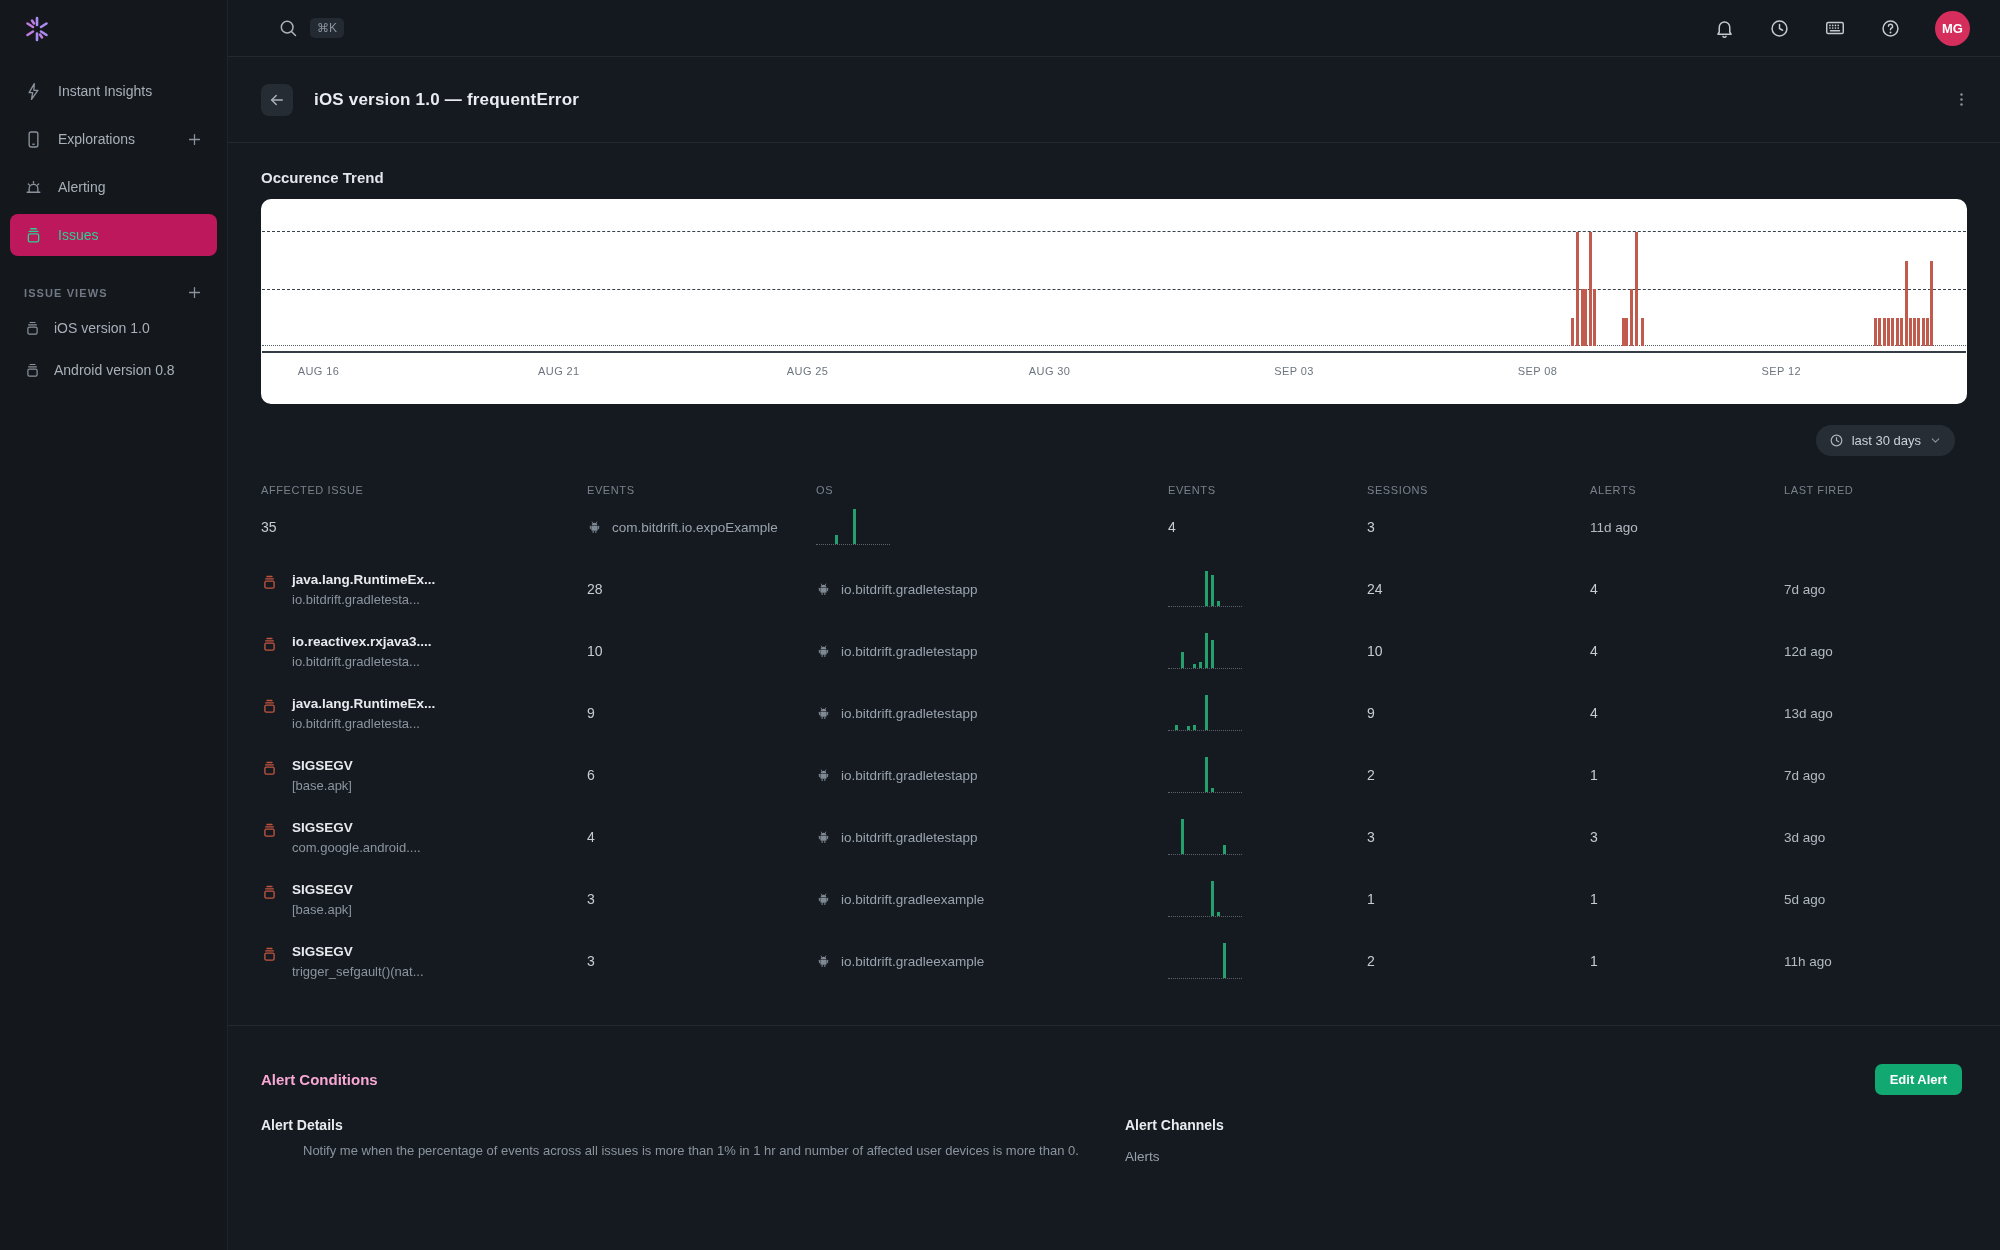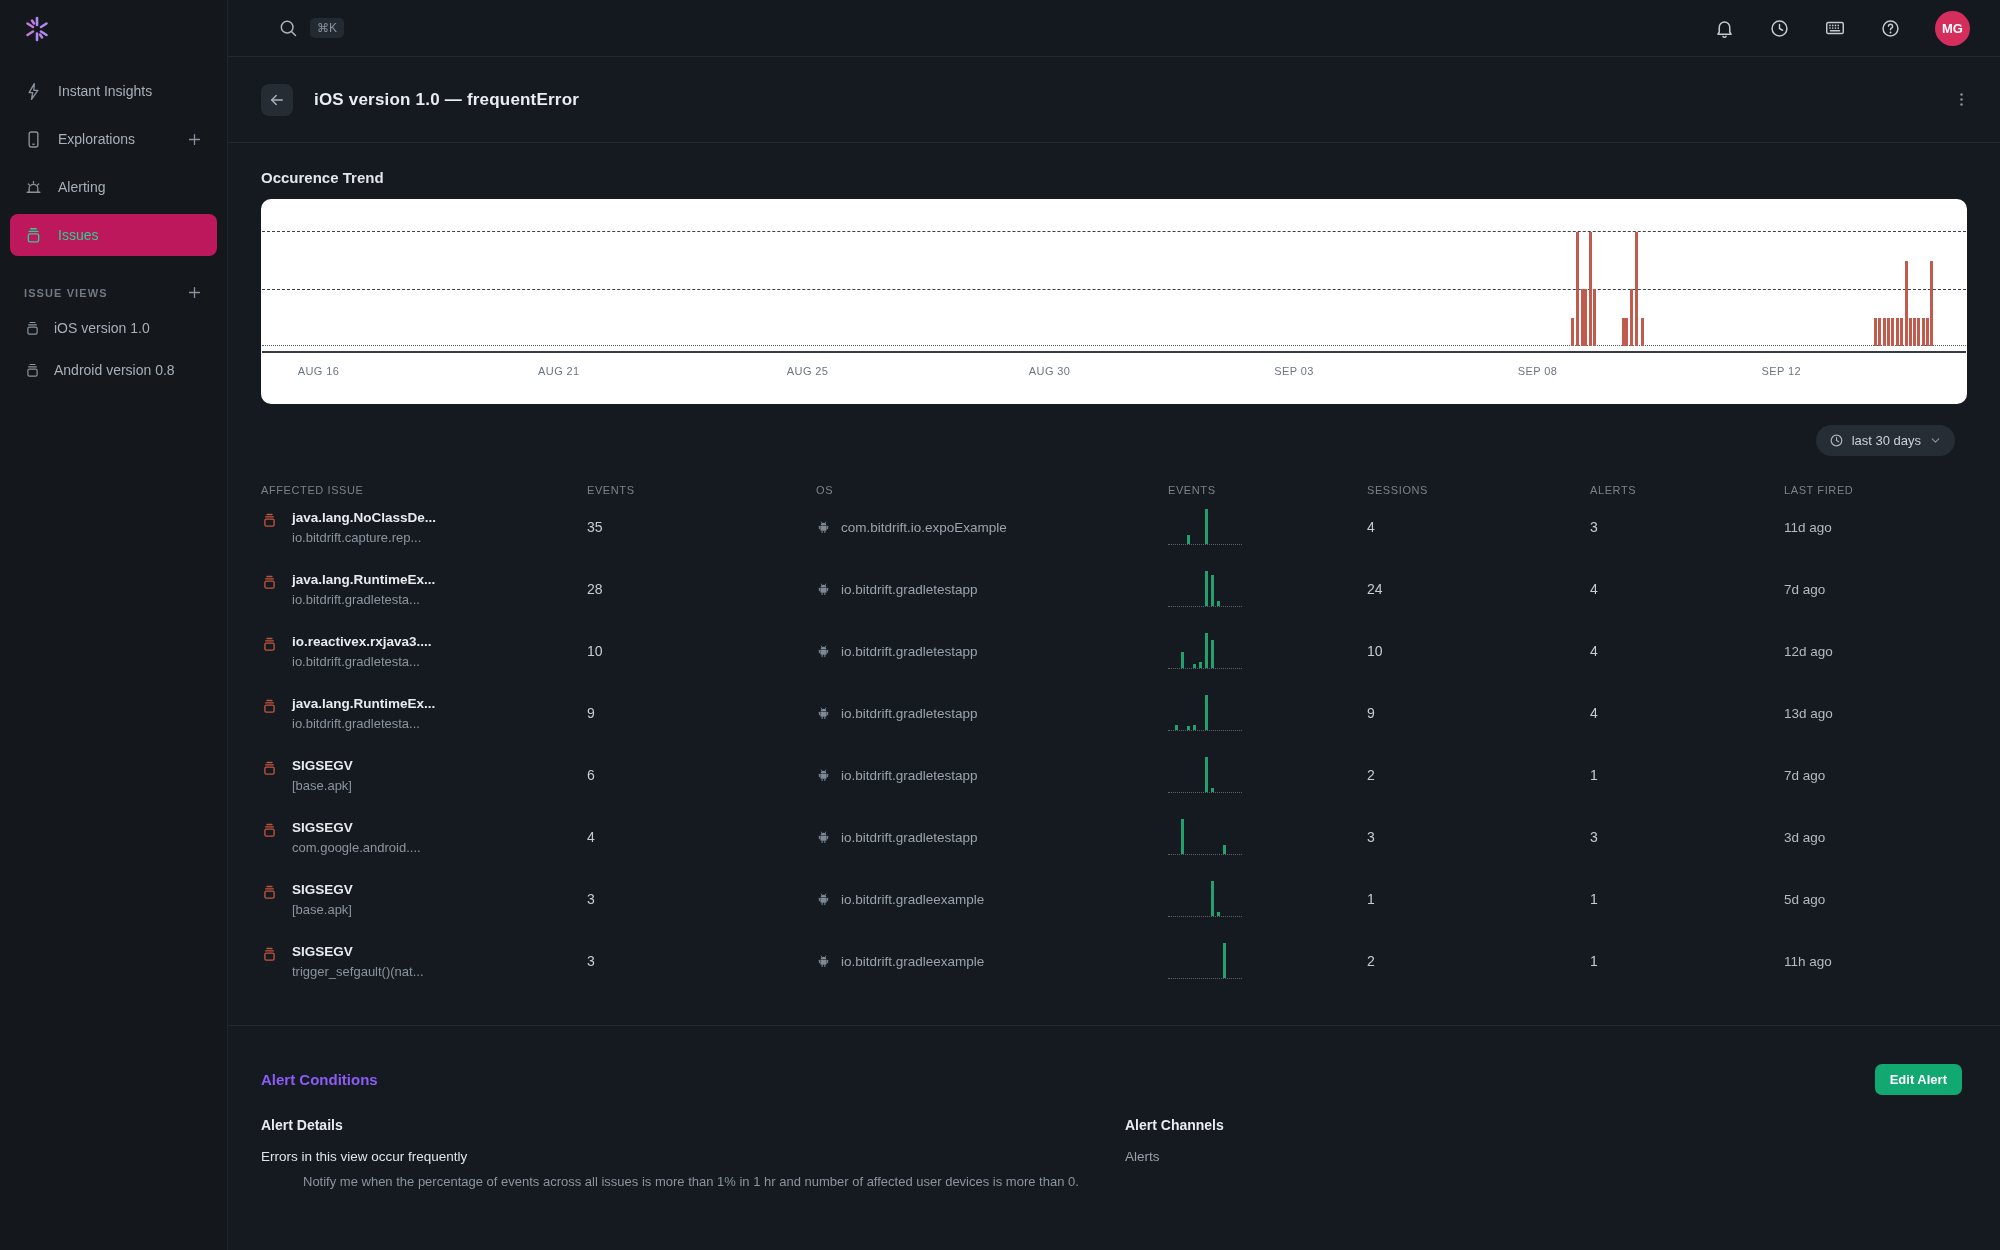--- a/index.html
+++ b/index.html
@@ -68,21 +68,21 @@
   .c-os { display:flex; align-items:center; gap:10px; color:#9aa3ad; font-size:13.5px; }
   .c-os .aico { display:flex; color:#7f8993; }
   .spark { position:relative; width:74px; height:36px; border-bottom:1px dotted #5a626c; }
   .sbar { position:absolute; bottom:0; width:2.5px; background:var(--spark,#24a06c); }
   .c-last { font-size:13.5px; color:#b3bac2; }
 
   .divider { margin:33px -33px 0 -33px; border-top:1px solid #232931; }
 
   
   .alert-head { margin-top:38px; display:flex; align-items:center; }
-  .alert-title { font-size:15px; font-weight:bold; color:#8b5cf6; }
+  .alert-title { font-size:15px; font-weight:bold; color:#f9a8d4; }
   .edit-btn { margin-left:auto; margin-right:5px; background:var(--btn-green,#12a871); color:#fff; font-weight:bold; font-size:13px; border:none; border-radius:7px; padding:8px 15px; cursor:pointer; font-family:inherit; }
   .alert-grid { margin-top:22px; display:grid; grid-template-columns:864px 1fr; }
   .sub-h { font-size:14px; font-weight:bold; color:#e9ecef; }
   .alert-name { margin-top:16px; font-size:13.5px; color:#dfe3e7; }
   .alert-desc { margin-top:8px; font-size:13px; line-height:1.55; color:#8b949e; max-width:815px;margin-left:42px; }
   .channel-val { margin-top:16px; font-size:13.5px; color:#98a1ab; }
 </style>
 </head>
 <body>
 
@@ -313,309 +313,296 @@
           <div class="th">AFFECTED ISSUE</div>
           <div class="th">EVENTS</div>
           <div class="th">OS</div>
           <div class="th">EVENTS</div>
           <div class="th">SESSIONS</div>
           <div class="th">ALERTS</div>
           <div class="th">LAST FIRED</div>
         </div>
       <div id="tbody">
           <div class="tgrid trow">
+            <div class="cell">35</div>
+            <div class="cell c-os">
+              <span class="aico">
+                <svg width="15" height="15" viewBox="0 0 24 24" fill="currentColor">
+                  <path d="M7.2 8.2a4.9 4.9 0 0 1 9.6 0z"></path>
+                  <path d="m8.3 3.2 1.1 2M15.7 3.2l-1.1 2" stroke="currentColor" stroke-width="1.3" stroke-linecap="round"></path>
+                  <rect x="7" y="9" width="10" height="8.2" rx="1.2"></rect>
+                  <rect x="4.6" y="9" width="1.7" height="5.6" rx="0.85"></rect>
+                  <rect x="17.7" y="9" width="1.7" height="5.6" rx="0.85"></rect>
+                  <rect x="9" y="17.6" width="1.7" height="3.2" rx="0.85"></rect>
+                  <rect x="13.3" y="17.6" width="1.7" height="3.2" rx="0.85"></rect>
+                </svg>
+              </span>
+              <span>com.bitdrift.io.expoExample</span>
+            </div>
+            <div class="cell">
+              <div class="spark">
+                <i class="sbar" style="left: 19px; height: 9px;"></i>
+                <i class="sbar" style="left: 37px; height: 35px;"></i>
+              </div>
+            </div>
+            <div class="cell">4</div>
+            <div class="cell">3</div>
+            <div class="cell c-last">11d ago</div>
+          </div>
+          <div class="tgrid trow">
             <div class="cell c-issue">
               <span class="issue-ic">
                 <svg width="17" height="17" viewBox="0 0 24 24" fill="none" stroke="currentColor" stroke-width="1.9" stroke-linecap="round">
                   <path d="M8.5 3.5h7"></path>
                   <path d="M6.5 6.8h11"></path>
                   <rect x="5.5" y="10" width="13" height="10" rx="2"></rect>
                 </svg>
               </span>
               <span class="istack">
-                <span class="t1">java.lang.NoClassDe...</span>
-                <span class="t2">io.bitdrift.capture.rep...</span>
-              </span>
-            </div>
-            <div class="cell">35</div>
-            <div class="cell c-os">
-              <span class="aico">
-                <svg width="15" height="15" viewBox="0 0 24 24" fill="currentColor">
-                  <path d="M7.2 8.2a4.9 4.9 0 0 1 9.6 0z"></path>
-                  <path d="m8.3 3.2 1.1 2M15.7 3.2l-1.1 2" stroke="currentColor" stroke-width="1.3" stroke-linecap="round"></path>
-                  <rect x="7" y="9" width="10" height="8.2" rx="1.2"></rect>
-                  <rect x="4.6" y="9" width="1.7" height="5.6" rx="0.85"></rect>
-                  <rect x="17.7" y="9" width="1.7" height="5.6" rx="0.85"></rect>
-                  <rect x="9" y="17.6" width="1.7" height="3.2" rx="0.85"></rect>
-                  <rect x="13.3" y="17.6" width="1.7" height="3.2" rx="0.85"></rect>
-                </svg>
-              </span>
-              <span>com.bitdrift.io.expoExample</span>
-            </div>
-            <div class="cell">
-              <div class="spark">
-                <i class="sbar" style="left: 19px; height: 9px;"></i>
+                <span class="t1">java.lang.RuntimeEx...</span>
+                <span class="t2">io.bitdrift.gradletesta...</span>
+              </span>
+            </div>
+            <div class="cell">28</div>
+            <div class="cell c-os">
+              <span class="aico">
+                <svg width="15" height="15" viewBox="0 0 24 24" fill="currentColor">
+                  <path d="M7.2 8.2a4.9 4.9 0 0 1 9.6 0z"></path>
+                  <path d="m8.3 3.2 1.1 2M15.7 3.2l-1.1 2" stroke="currentColor" stroke-width="1.3" stroke-linecap="round"></path>
+                  <rect x="7" y="9" width="10" height="8.2" rx="1.2"></rect>
+                  <rect x="4.6" y="9" width="1.7" height="5.6" rx="0.85"></rect>
+                  <rect x="17.7" y="9" width="1.7" height="5.6" rx="0.85"></rect>
+                  <rect x="9" y="17.6" width="1.7" height="3.2" rx="0.85"></rect>
+                  <rect x="13.3" y="17.6" width="1.7" height="3.2" rx="0.85"></rect>
+                </svg>
+              </span>
+              <span>io.bitdrift.gradletestapp</span>
+            </div>
+            <div class="cell">
+              <div class="spark">
                 <i class="sbar" style="left: 37px; height: 35px;"></i>
-              </div>
-            </div>
+                <i class="sbar" style="left: 43px; height: 31px;"></i>
+                <i class="sbar" style="left: 49px; height: 5px;"></i>
+              </div>
+            </div>
+            <div class="cell">24</div>
             <div class="cell">4</div>
-            <div class="cell">3</div>
-            <div class="cell c-last">11d ago</div>
+            <div class="cell c-last">7d ago</div>
           </div>
           <div class="tgrid trow">
             <div class="cell c-issue">
               <span class="issue-ic">
                 <svg width="17" height="17" viewBox="0 0 24 24" fill="none" stroke="currentColor" stroke-width="1.9" stroke-linecap="round">
                   <path d="M8.5 3.5h7"></path>
                   <path d="M6.5 6.8h11"></path>
                   <rect x="5.5" y="10" width="13" height="10" rx="2"></rect>
                 </svg>
               </span>
               <span class="istack">
-                <span class="t1">java.lang.RuntimeEx...</span>
+                <span class="t1">io.reactivex.rxjava3....</span>
                 <span class="t2">io.bitdrift.gradletesta...</span>
               </span>
             </div>
-            <div class="cell">28</div>
+            <div class="cell">10</div>
             <div class="cell c-os">
               <span class="aico">
                 <svg width="15" height="15" viewBox="0 0 24 24" fill="currentColor">
                   <path d="M7.2 8.2a4.9 4.9 0 0 1 9.6 0z"></path>
                   <path d="m8.3 3.2 1.1 2M15.7 3.2l-1.1 2" stroke="currentColor" stroke-width="1.3" stroke-linecap="round"></path>
                   <rect x="7" y="9" width="10" height="8.2" rx="1.2"></rect>
                   <rect x="4.6" y="9" width="1.7" height="5.6" rx="0.85"></rect>
                   <rect x="17.7" y="9" width="1.7" height="5.6" rx="0.85"></rect>
                   <rect x="9" y="17.6" width="1.7" height="3.2" rx="0.85"></rect>
                   <rect x="13.3" y="17.6" width="1.7" height="3.2" rx="0.85"></rect>
                 </svg>
               </span>
               <span>io.bitdrift.gradletestapp</span>
             </div>
             <div class="cell">
               <div class="spark">
+                <i class="sbar" style="left: 13px; height: 16px;"></i>
+                <i class="sbar" style="left: 25px; height: 4px;"></i>
+                <i class="sbar" style="left: 31px; height: 6px;"></i>
                 <i class="sbar" style="left: 37px; height: 35px;"></i>
-                <i class="sbar" style="left: 43px; height: 31px;"></i>
-                <i class="sbar" style="left: 49px; height: 5px;"></i>
-              </div>
-            </div>
-            <div class="cell">24</div>
+                <i class="sbar" style="left: 43px; height: 28px;"></i>
+              </div>
+            </div>
+            <div class="cell">10</div>
             <div class="cell">4</div>
-            <div class="cell c-last">7d ago</div>
+            <div class="cell c-last">12d ago</div>
           </div>
           <div class="tgrid trow">
             <div class="cell c-issue">
               <span class="issue-ic">
                 <svg width="17" height="17" viewBox="0 0 24 24" fill="none" stroke="currentColor" stroke-width="1.9" stroke-linecap="round">
                   <path d="M8.5 3.5h7"></path>
                   <path d="M6.5 6.8h11"></path>
                   <rect x="5.5" y="10" width="13" height="10" rx="2"></rect>
                 </svg>
               </span>
               <span class="istack">
-                <span class="t1">io.reactivex.rxjava3....</span>
+                <span class="t1">java.lang.RuntimeEx...</span>
                 <span class="t2">io.bitdrift.gradletesta...</span>
               </span>
             </div>
-            <div class="cell">10</div>
+            <div class="cell">9</div>
             <div class="cell c-os">
               <span class="aico">
                 <svg width="15" height="15" viewBox="0 0 24 24" fill="currentColor">
                   <path d="M7.2 8.2a4.9 4.9 0 0 1 9.6 0z"></path>
                   <path d="m8.3 3.2 1.1 2M15.7 3.2l-1.1 2" stroke="currentColor" stroke-width="1.3" stroke-linecap="round"></path>
                   <rect x="7" y="9" width="10" height="8.2" rx="1.2"></rect>
                   <rect x="4.6" y="9" width="1.7" height="5.6" rx="0.85"></rect>
                   <rect x="17.7" y="9" width="1.7" height="5.6" rx="0.85"></rect>
                   <rect x="9" y="17.6" width="1.7" height="3.2" rx="0.85"></rect>
                   <rect x="13.3" y="17.6" width="1.7" height="3.2" rx="0.85"></rect>
                 </svg>
               </span>
               <span>io.bitdrift.gradletestapp</span>
             </div>
             <div class="cell">
               <div class="spark">
-                <i class="sbar" style="left: 13px; height: 16px;"></i>
-                <i class="sbar" style="left: 25px; height: 4px;"></i>
-                <i class="sbar" style="left: 31px; height: 6px;"></i>
+                <i class="sbar" style="left: 7px; height: 5px;"></i>
+                <i class="sbar" style="left: 19px; height: 4px;"></i>
+                <i class="sbar" style="left: 25px; height: 5px;"></i>
                 <i class="sbar" style="left: 37px; height: 35px;"></i>
-                <i class="sbar" style="left: 43px; height: 28px;"></i>
-              </div>
-            </div>
-            <div class="cell">10</div>
+              </div>
+            </div>
+            <div class="cell">9</div>
             <div class="cell">4</div>
-            <div class="cell c-last">12d ago</div>
+            <div class="cell c-last">13d ago</div>
           </div>
           <div class="tgrid trow">
             <div class="cell c-issue">
               <span class="issue-ic">
                 <svg width="17" height="17" viewBox="0 0 24 24" fill="none" stroke="currentColor" stroke-width="1.9" stroke-linecap="round">
                   <path d="M8.5 3.5h7"></path>
                   <path d="M6.5 6.8h11"></path>
                   <rect x="5.5" y="10" width="13" height="10" rx="2"></rect>
                 </svg>
               </span>
               <span class="istack">
-                <span class="t1">java.lang.RuntimeEx...</span>
-                <span class="t2">io.bitdrift.gradletesta...</span>
-              </span>
-            </div>
-            <div class="cell">9</div>
+                <span class="t1">SIGSEGV</span>
+                <span class="t2">[base.apk]</span>
+              </span>
+            </div>
+            <div class="cell">6</div>
             <div class="cell c-os">
               <span class="aico">
                 <svg width="15" height="15" viewBox="0 0 24 24" fill="currentColor">
                   <path d="M7.2 8.2a4.9 4.9 0 0 1 9.6 0z"></path>
                   <path d="m8.3 3.2 1.1 2M15.7 3.2l-1.1 2" stroke="currentColor" stroke-width="1.3" stroke-linecap="round"></path>
                   <rect x="7" y="9" width="10" height="8.2" rx="1.2"></rect>
                   <rect x="4.6" y="9" width="1.7" height="5.6" rx="0.85"></rect>
                   <rect x="17.7" y="9" width="1.7" height="5.6" rx="0.85"></rect>
                   <rect x="9" y="17.6" width="1.7" height="3.2" rx="0.85"></rect>
                   <rect x="13.3" y="17.6" width="1.7" height="3.2" rx="0.85"></rect>
                 </svg>
               </span>
               <span>io.bitdrift.gradletestapp</span>
             </div>
             <div class="cell">
               <div class="spark">
-                <i class="sbar" style="left: 7px; height: 5px;"></i>
-                <i class="sbar" style="left: 19px; height: 4px;"></i>
-                <i class="sbar" style="left: 25px; height: 5px;"></i>
                 <i class="sbar" style="left: 37px; height: 35px;"></i>
-              </div>
-            </div>
-            <div class="cell">9</div>
-            <div class="cell">4</div>
-            <div class="cell c-last">13d ago</div>
+                <i class="sbar" style="left: 43px; height: 4px;"></i>
+              </div>
+            </div>
+            <div class="cell">2</div>
+            <div class="cell">1</div>
+            <div class="cell c-last">7d ago</div>
           </div>
           <div class="tgrid trow">
             <div class="cell c-issue">
               <span class="issue-ic">
                 <svg width="17" height="17" viewBox="0 0 24 24" fill="none" stroke="currentColor" stroke-width="1.9" stroke-linecap="round">
                   <path d="M8.5 3.5h7"></path>
                   <path d="M6.5 6.8h11"></path>
                   <rect x="5.5" y="10" width="13" height="10" rx="2"></rect>
                 </svg>
               </span>
               <span class="istack">
                 <span class="t1">SIGSEGV</span>
-                <span class="t2">[base.apk]</span>
-              </span>
-            </div>
-            <div class="cell">6</div>
+                <span class="t2">com.google.android....</span>
+              </span>
+            </div>
+            <div class="cell">4</div>
             <div class="cell c-os">
               <span class="aico">
                 <svg width="15" height="15" viewBox="0 0 24 24" fill="currentColor">
                   <path d="M7.2 8.2a4.9 4.9 0 0 1 9.6 0z"></path>
                   <path d="m8.3 3.2 1.1 2M15.7 3.2l-1.1 2" stroke="currentColor" stroke-width="1.3" stroke-linecap="round"></path>
                   <rect x="7" y="9" width="10" height="8.2" rx="1.2"></rect>
                   <rect x="4.6" y="9" width="1.7" height="5.6" rx="0.85"></rect>
                   <rect x="17.7" y="9" width="1.7" height="5.6" rx="0.85"></rect>
                   <rect x="9" y="17.6" width="1.7" height="3.2" rx="0.85"></rect>
                   <rect x="13.3" y="17.6" width="1.7" height="3.2" rx="0.85"></rect>
                 </svg>
               </span>
               <span>io.bitdrift.gradletestapp</span>
             </div>
             <div class="cell">
               <div class="spark">
-                <i class="sbar" style="left: 37px; height: 35px;"></i>
-                <i class="sbar" style="left: 43px; height: 4px;"></i>
-              </div>
-            </div>
-            <div class="cell">2</div>
-            <div class="cell">1</div>
-            <div class="cell c-last">7d ago</div>
+                <i class="sbar" style="left: 13px; height: 35px;"></i>
+                <i class="sbar" style="left: 55px; height: 9px;"></i>
+              </div>
+            </div>
+            <div class="cell">3</div>
+            <div class="cell">3</div>
+            <div class="cell c-last">3d ago</div>
           </div>
           <div class="tgrid trow">
             <div class="cell c-issue">
               <span class="issue-ic">
                 <svg width="17" height="17" viewBox="0 0 24 24" fill="none" stroke="currentColor" stroke-width="1.9" stroke-linecap="round">
                   <path d="M8.5 3.5h7"></path>
                   <path d="M6.5 6.8h11"></path>
                   <rect x="5.5" y="10" width="13" height="10" rx="2"></rect>
                 </svg>
               </span>
               <span class="istack">
                 <span class="t1">SIGSEGV</span>
-                <span class="t2">com.google.android....</span>
-              </span>
-            </div>
-            <div class="cell">4</div>
-            <div class="cell c-os">
-              <span class="aico">
-                <svg width="15" height="15" viewBox="0 0 24 24" fill="currentColor">
-                  <path d="M7.2 8.2a4.9 4.9 0 0 1 9.6 0z"></path>
-                  <path d="m8.3 3.2 1.1 2M15.7 3.2l-1.1 2" stroke="currentColor" stroke-width="1.3" stroke-linecap="round"></path>
-                  <rect x="7" y="9" width="10" height="8.2" rx="1.2"></rect>
-                  <rect x="4.6" y="9" width="1.7" height="5.6" rx="0.85"></rect>
-                  <rect x="17.7" y="9" width="1.7" height="5.6" rx="0.85"></rect>
-                  <rect x="9" y="17.6" width="1.7" height="3.2" rx="0.85"></rect>
-                  <rect x="13.3" y="17.6" width="1.7" height="3.2" rx="0.85"></rect>
-                </svg>
-              </span>
-              <span>io.bitdrift.gradletestapp</span>
-            </div>
-            <div class="cell">
-              <div class="spark">
-                <i class="sbar" style="left: 13px; height: 35px;"></i>
-                <i class="sbar" style="left: 55px; height: 9px;"></i>
-              </div>
+                <span class="t2">[base.apk]</span>
+              </span>
             </div>
             <div class="cell">3</div>
-            <div class="cell">3</div>
-            <div class="cell c-last">3d ago</div>
+            <div class="cell c-os">
+              <span class="aico">
+                <svg width="15" height="15" viewBox="0 0 24 24" fill="currentColor">
+                  <path d="M7.2 8.2a4.9 4.9 0 0 1 9.6 0z"></path>
+                  <path d="m8.3 3.2 1.1 2M15.7 3.2l-1.1 2" stroke="currentColor" stroke-width="1.3" stroke-linecap="round"></path>
+                  <rect x="7" y="9" width="10" height="8.2" rx="1.2"></rect>
+                  <rect x="4.6" y="9" width="1.7" height="5.6" rx="0.85"></rect>
+                  <rect x="17.7" y="9" width="1.7" height="5.6" rx="0.85"></rect>
+                  <rect x="9" y="17.6" width="1.7" height="3.2" rx="0.85"></rect>
+                  <rect x="13.3" y="17.6" width="1.7" height="3.2" rx="0.85"></rect>
+                </svg>
+              </span>
+              <span>io.bitdrift.gradleexample</span>
+            </div>
+            <div class="cell">
+              <div class="spark">
+                <i class="sbar" style="left: 43px; height: 35px;"></i>
+                <i class="sbar" style="left: 49px; height: 4px;"></i>
+              </div>
+            </div>
+            <div class="cell">1</div>
+            <div class="cell">1</div>
+            <div class="cell c-last">5d ago</div>
           </div>
           <div class="tgrid trow">
             <div class="cell c-issue">
               <span class="issue-ic">
                 <svg width="17" height="17" viewBox="0 0 24 24" fill="none" stroke="currentColor" stroke-width="1.9" stroke-linecap="round">
                   <path d="M8.5 3.5h7"></path>
                   <path d="M6.5 6.8h11"></path>
                   <rect x="5.5" y="10" width="13" height="10" rx="2"></rect>
                 </svg>
               </span>
               <span class="istack">
                 <span class="t1">SIGSEGV</span>
-                <span class="t2">[base.apk]</span>
-              </span>
-            </div>
-            <div class="cell">3</div>
-            <div class="cell c-os">
-              <span class="aico">
-                <svg width="15" height="15" viewBox="0 0 24 24" fill="currentColor">
-                  <path d="M7.2 8.2a4.9 4.9 0 0 1 9.6 0z"></path>
-                  <path d="m8.3 3.2 1.1 2M15.7 3.2l-1.1 2" stroke="currentColor" stroke-width="1.3" stroke-linecap="round"></path>
-                  <rect x="7" y="9" width="10" height="8.2" rx="1.2"></rect>
-                  <rect x="4.6" y="9" width="1.7" height="5.6" rx="0.85"></rect>
-                  <rect x="17.7" y="9" width="1.7" height="5.6" rx="0.85"></rect>
-                  <rect x="9" y="17.6" width="1.7" height="3.2" rx="0.85"></rect>
-                  <rect x="13.3" y="17.6" width="1.7" height="3.2" rx="0.85"></rect>
-                </svg>
-              </span>
-              <span>io.bitdrift.gradleexample</span>
-            </div>
-            <div class="cell">
-              <div class="spark">
-                <i class="sbar" style="left: 43px; height: 35px;"></i>
-                <i class="sbar" style="left: 49px; height: 4px;"></i>
-              </div>
-            </div>
-            <div class="cell">1</div>
-            <div class="cell">1</div>
-            <div class="cell c-last">5d ago</div>
-          </div>
-          <div class="tgrid trow">
-            <div class="cell c-issue">
-              <span class="issue-ic">
-                <svg width="17" height="17" viewBox="0 0 24 24" fill="none" stroke="currentColor" stroke-width="1.9" stroke-linecap="round">
-                  <path d="M8.5 3.5h7"></path>
-                  <path d="M6.5 6.8h11"></path>
-                  <rect x="5.5" y="10" width="13" height="10" rx="2"></rect>
-                </svg>
-              </span>
-              <span class="istack">
-                <span class="t1">SIGSEGV</span>
                 <span class="t2">trigger_sefgault()(nat...</span>
               </span>
             </div>
             <div class="cell">3</div>
             <div class="cell c-os">
               <span class="aico">
                 <svg width="15" height="15" viewBox="0 0 24 24" fill="currentColor">
                   <path d="M7.2 8.2a4.9 4.9 0 0 1 9.6 0z"></path>
                   <path d="m8.3 3.2 1.1 2M15.7 3.2l-1.1 2" stroke="currentColor" stroke-width="1.3" stroke-linecap="round"></path>
                   <rect x="7" y="9" width="10" height="8.2" rx="1.2"></rect>
@@ -641,21 +628,20 @@
       <div class="divider"></div>
 
       <div class="alert-head">
         <h2 class="alert-title">Alert Conditions</h2>
         <button class="edit-btn">Edit Alert</button>
       </div>
 
       <div class="alert-grid">
         <div>
           <div class="sub-h">Alert Details</div>
-          <div class="alert-name">Errors in this view occur frequently</div>
           <div class="alert-desc">Notify me when the percentage of events across all issues is more than 1% in 1 hr and number of affected user devices is more than 0.</div>
         </div>
         <div>
           <div class="sub-h">Alert Channels</div>
           <div class="channel-val">Alerts</div>
         </div>
       </div>
 
     </div>
   </div>

